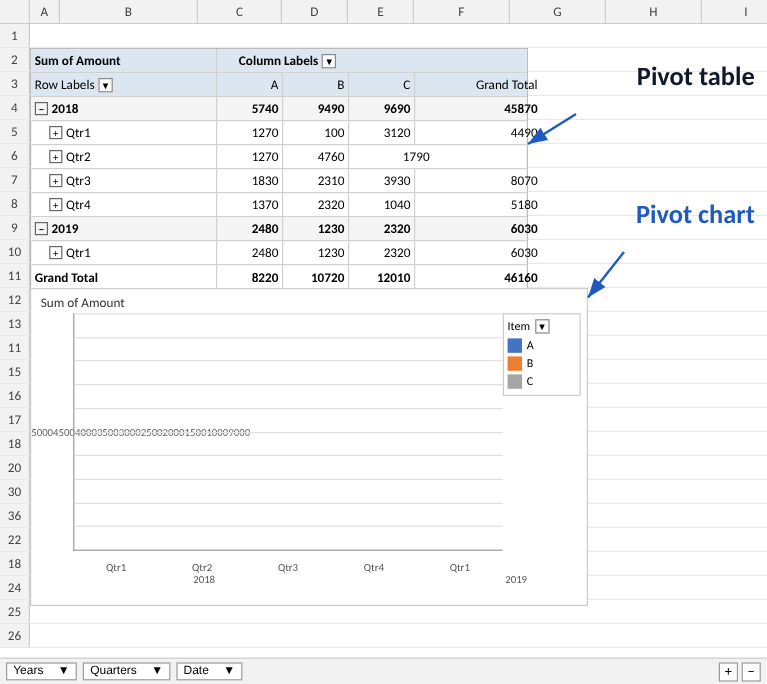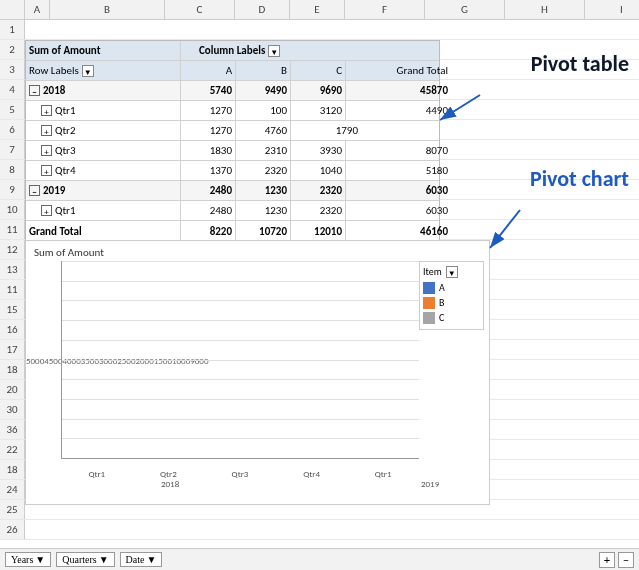--- a/index.html
+++ b/index.html
@@ -311,21 +311,21 @@
       display: flex; align-items: center;
       padding: 0 5px;
       gap: 5px;
     }
     .filter-btn {
       border: 1px solid #999;
       background: #fff;
       padding: 1px 5px;
       font-size: 10px;
       cursor: pointer;
-      display: flex; align-items: center; gap: 2px; font-family: Liberation Serif, serif;
+      display: flex; align-items: center; gap: 12px;
     }
 
     .plus-minus {
       position: absolute;
       right: 5px;
       display: flex; gap: 3px;
     }
     .pm-btn {
       width: 16px; height: 16px;
       border: 1px solid #999;

